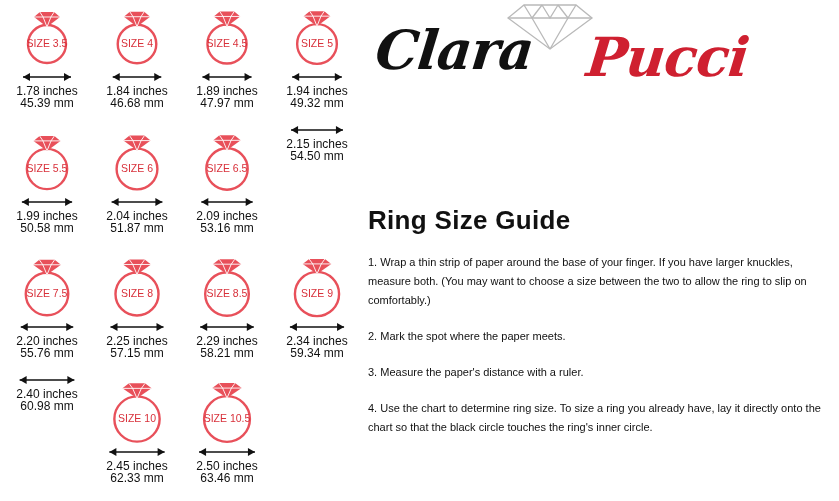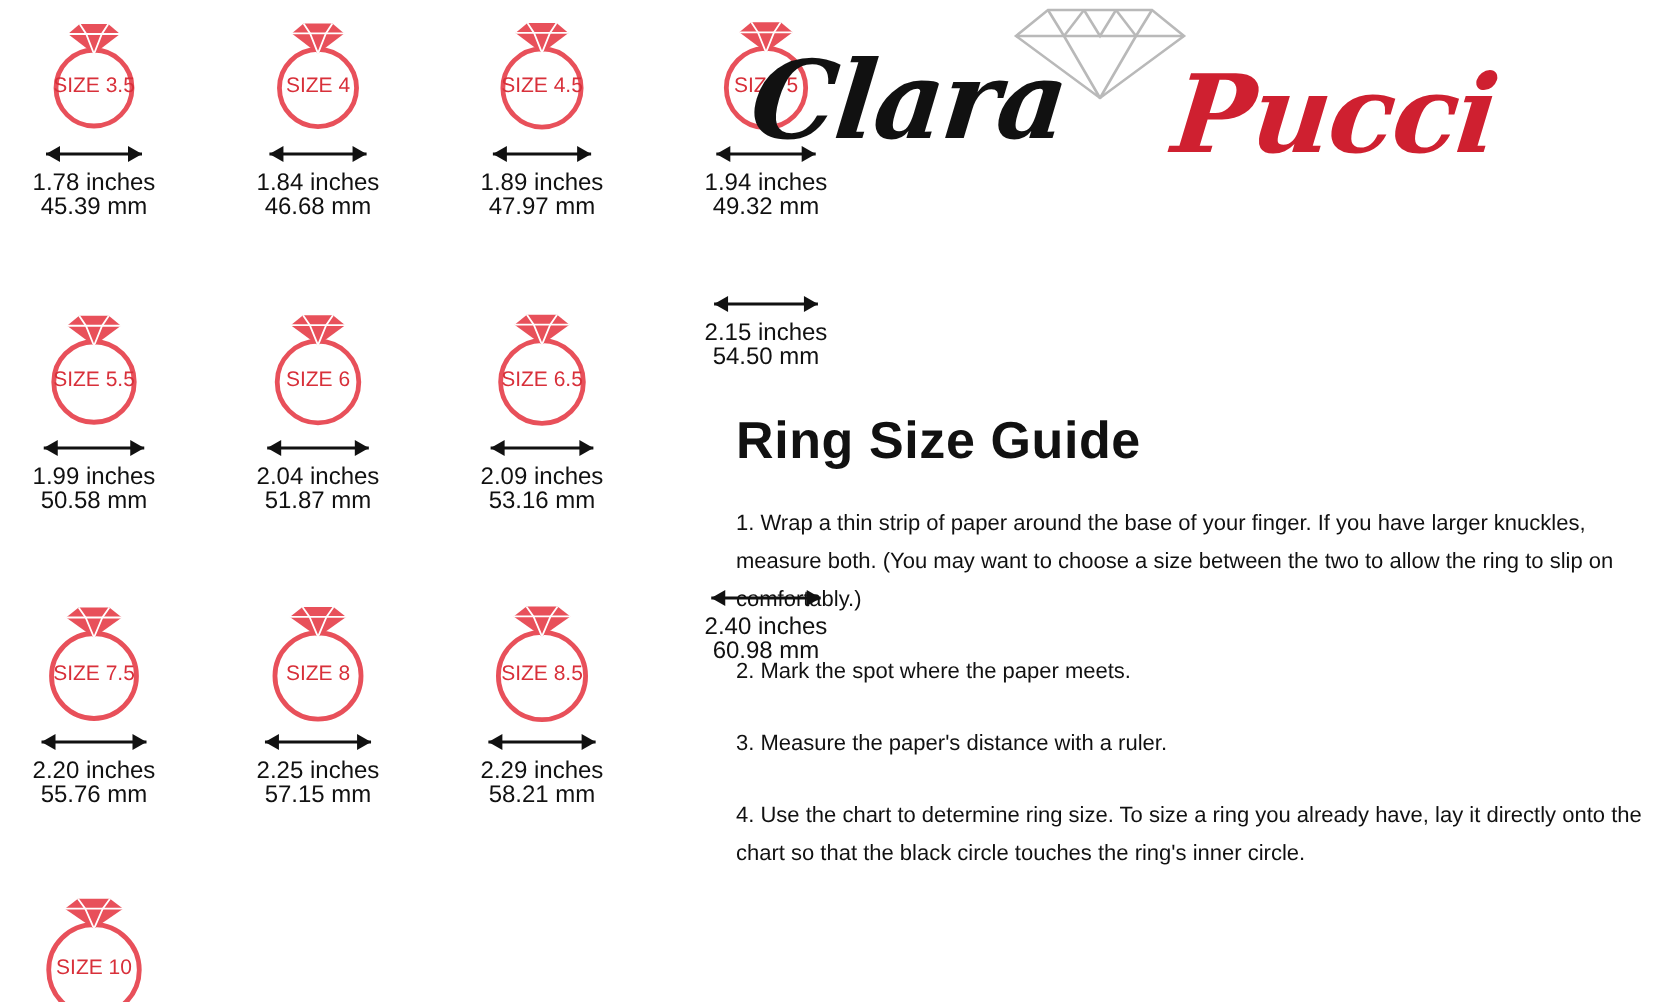--- a/index.html
+++ b/index.html
@@ -23,21 +23,20 @@
     left: 0;
     top: 0;
     width: 362px;
     height: 501px;
     display: grid;
     grid-template-columns: repeat(4, 90px);
     grid-template-rows: repeat(4, 125px);
     column-gap: 0px;
     row-gap: 0px;
     padding-left: 2px;
-    gap: 22px;
   }
   .ring-cell {
     position: relative;
     width: 90px;
     height: 125px;
   }
   .ring-art {
     position: relative;
     width: 90px;
     height: 72px;
@@ -368,20 +367,43 @@
         </div>
         <div class="arrow-row"><svg width="90" height="14" viewBox="0 0 90 14">
             <path d="M18.2 7 L71.8 7" stroke="#111" stroke-width="1.5"></path>
             <path d="M18.2 7 l7 -4 l0 8 Z" fill="#111"></path>
             <path d="M71.8 7 l-7 -4 l0 8 Z" fill="#111"></path>
           </svg></div>
         <div class="meas">2.29 inches</div>
         <div class="meas" style="margin-top: 0px;">58.21 mm</div>
       </div>
       <div class="ring-cell">
+        <div class="ring-art">
+          <svg class="ring-svg" width="90" height="72" viewBox="0 0 90 72">
+            <circle cx="45" cy="44" r="22.08" fill="none" stroke="#e8505a" stroke-width="2.4"></circle>
+            <g fill="#e8505a">
+              <path d="M30.68 13.920000000000002 L37.123999999999995 8.920000000000002 L52.876000000000005 8.920000000000002 L59.32 13.920000000000002 L45 23.92 Z"></path>
+              <g stroke="#ffffff" stroke-width="0.9" fill="none">
+                <path d="M30.68 13.920000000000002 L59.32 13.920000000000002"></path>
+                <path d="M37.123999999999995 8.920000000000002 L40.704 13.920000000000002 L45 23.92"></path>
+                <path d="M52.876000000000005 8.920000000000002 L49.296 13.920000000000002 L45 23.92"></path>
+              </g>
+            </g>
+          </svg>
+          <div class="size-label">SIZE 9</div>
+        </div>
+        <div class="arrow-row"><svg width="90" height="14" viewBox="0 0 90 14">
+            <path d="M17.92 7 L72.08 7" stroke="#111" stroke-width="1.5"></path>
+            <path d="M17.92 7 l7 -4 l0 8 Z" fill="#111"></path>
+            <path d="M72.08 7 l-7 -4 l0 8 Z" fill="#111"></path>
+          </svg></div>
+        <div class="meas">2.34 inches</div>
+        <div class="meas" style="margin-top: 0px;">59.34 mm</div>
+      </div>
+      <div class="ring-cell">
         <div class="arrow-row"><svg width="90" height="14" viewBox="0 0 90 14">
             <path d="M17.64 7 L72.36 7" stroke="#111" stroke-width="1.5"></path>
             <path d="M17.64 7 l7 -4 l0 8 Z" fill="#111"></path>
             <path d="M72.36 7 l-7 -4 l0 8 Z" fill="#111"></path>
           </svg></div>
         <div class="meas">2.40 inches</div>
         <div class="meas" style="margin-top: 0px;">60.98 mm</div>
       </div>
       <div class="ring-cell">
         <div class="ring-art">
@@ -398,20 +420,43 @@
           </svg>
           <div class="size-label">SIZE 10</div>
         </div>
         <div class="arrow-row"><svg width="90" height="14" viewBox="0 0 90 14">
             <path d="M17.36 7 L72.64 7" stroke="#111" stroke-width="1.5"></path>
             <path d="M17.36 7 l7 -4 l0 8 Z" fill="#111"></path>
             <path d="M72.64 7 l-7 -4 l0 8 Z" fill="#111"></path>
           </svg></div>
         <div class="meas">2.45 inches</div>
         <div class="meas" style="margin-top: 0px;">62.33 mm</div>
+      </div>
+      <div class="ring-cell">
+        <div class="ring-art">
+          <svg class="ring-svg" width="90" height="72" viewBox="0 0 90 72">
+            <circle cx="45" cy="44" r="22.92" fill="none" stroke="#e8505a" stroke-width="2.4"></circle>
+            <g fill="#e8505a">
+              <path d="M30.32 13.079999999999998 L36.926 8.079999999999998 L53.074 8.079999999999998 L59.68 13.079999999999998 L45 23.08 Z"></path>
+              <g stroke="#ffffff" stroke-width="0.9" fill="none">
+                <path d="M30.32 13.079999999999998 L59.68 13.079999999999998"></path>
+                <path d="M36.926 8.079999999999998 L40.596000000000004 13.079999999999998 L45 23.08"></path>
+                <path d="M53.074 8.079999999999998 L49.403999999999996 13.079999999999998 L45 23.08"></path>
+              </g>
+            </g>
+          </svg>
+          <div class="size-label">SIZE 10.5</div>
+        </div>
+        <div class="arrow-row"><svg width="90" height="14" viewBox="0 0 90 14">
+            <path d="M17.08 7 L72.92 7" stroke="#111" stroke-width="1.5"></path>
+            <path d="M17.08 7 l7 -4 l0 8 Z" fill="#111"></path>
+            <path d="M72.92 7 l-7 -4 l0 8 Z" fill="#111"></path>
+          </svg></div>
+        <div class="meas">2.50 inches</div>
+        <div class="meas" style="margin-top: 0px;">63.46 mm</div>
       </div>
     </div>
 
   <div id="right">
 
     <div id="logo-wrap">
       <svg id="diamond-logo" width="96" height="50" viewBox="0 0 96 50">
         <g fill="none" stroke="#b9b9b9" stroke-width="1.3">
           <path d="M6 16 L22 3 L74 3 L90 16 L48 47 Z"></path>
           <path d="M6 16 L90 16"></path>

